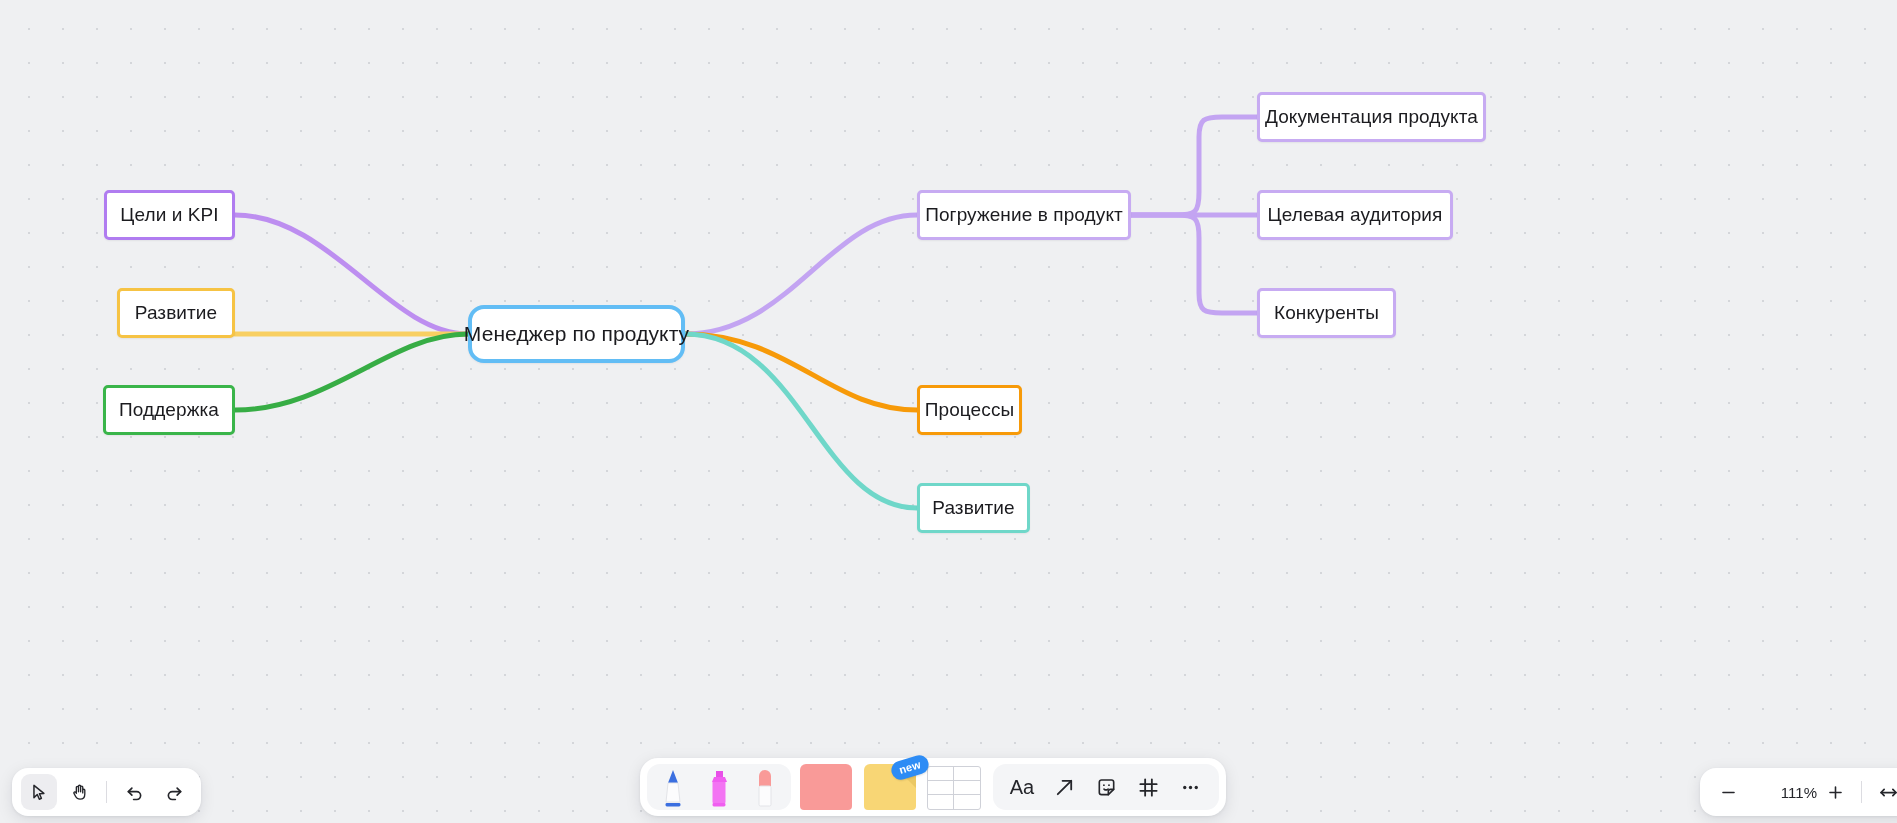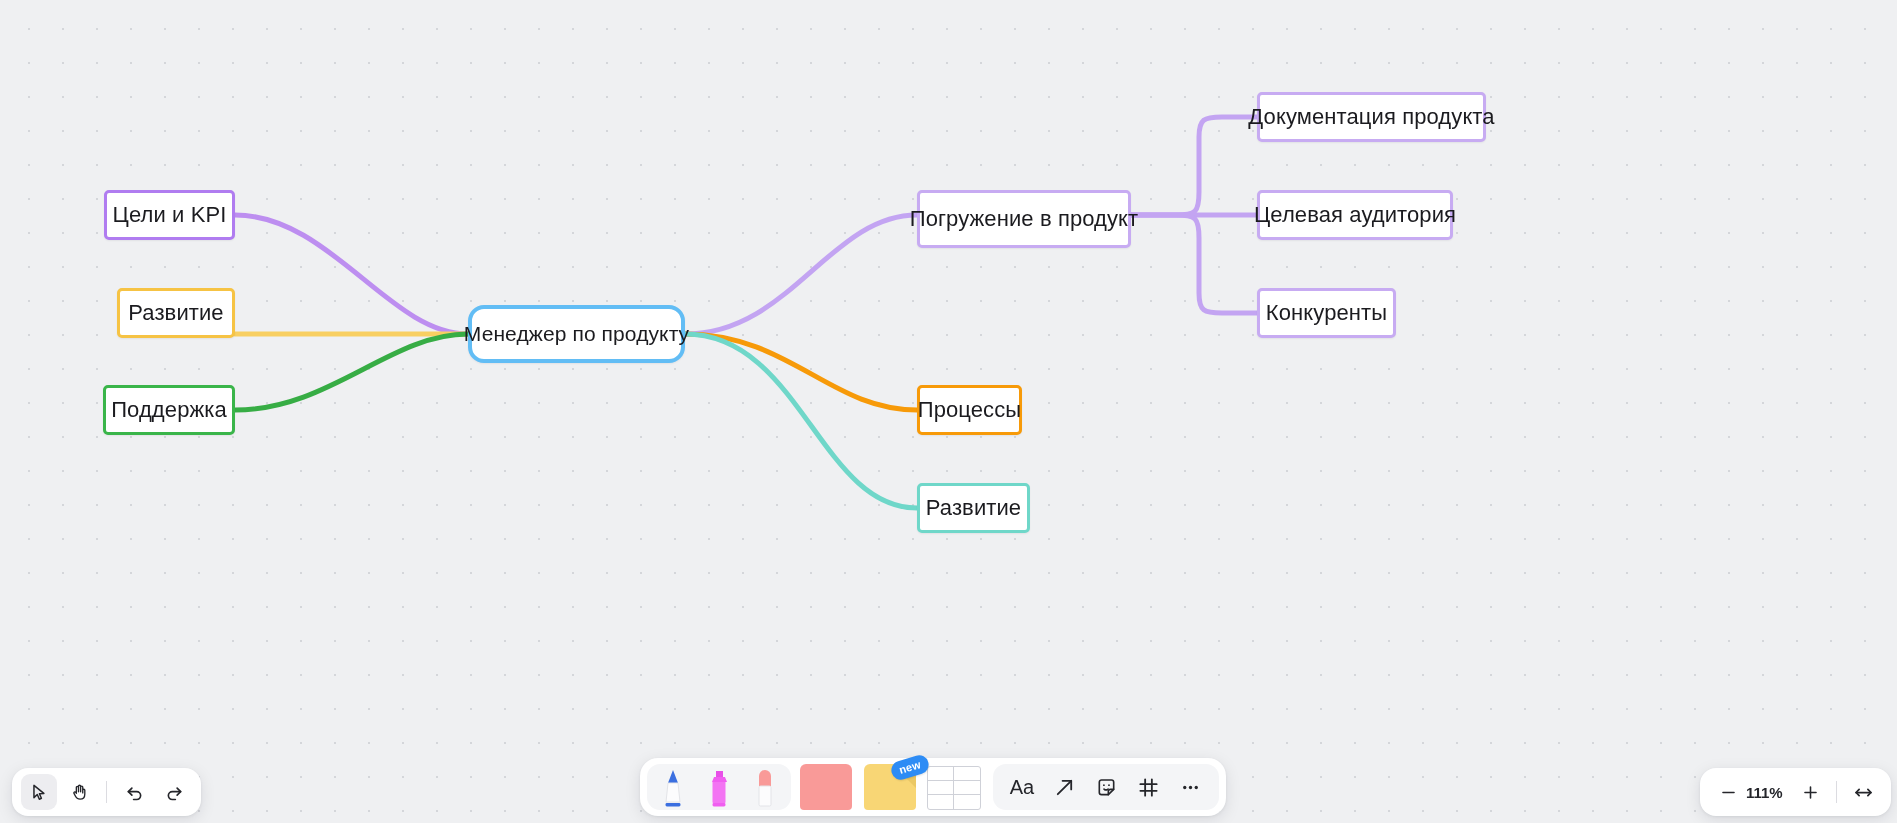--- a/index.html
+++ b/index.html
@@ -28,21 +28,21 @@
   .node {
     position: absolute;
     background: #ffffff;
     border-style: solid;
     border-width: 3px;
     border-radius: 5px;
     display: flex;
     align-items: center;
     justify-content: center;
     color: #1b1b1f;
-    font-size: 22px;
+    font-size: 19px;
     letter-spacing: .1px;
     white-space: nowrap;
     box-shadow: 0 1px 2px rgba(16,20,40,.06);
   }
   .node.root {
     font-size: 21px;
     border-width: 4px;
     border-radius: 16px;
   }
 
@@ -188,25 +188,26 @@
   }
   .zoom-btn {
     width: 32px; height: 32px;
     display: flex; align-items: center; justify-content: center;
     cursor: pointer;
     color: #25262b;
     border-radius: 8px;
   }
   #zoom-level {
     min-width: 46px;
-    text-align: left;
+    text-align: right;
     font-size: 15px;
     color: #25262b;
     cursor: pointer;
-    font-weight: 700;
+    font-weight: 400;
+    margin-left: 25px;
   }
   .zoom-div {
     width: 1px; height: 22px;
     background: #dcdce1;
     margin: 0 8px;
   }
   svg { display: block; }
 </style>
 </head>
 <body>
@@ -233,21 +234,21 @@
 
     <path d="M 1131 215 L 1176 215 C 1196 215, 1199 218, 1199 238 L 1199 293 C 1199 311, 1204 313, 1222 313 L 1257 313" fill="none" stroke="#c3a4f2" stroke-width="5" stroke-linecap="round" stroke-linejoin="round"></path>
   </svg>
 
   <div class="node root" id="node-root" style="left: 468px; top: 305px; width: 217px; height: 58px; border-color: rgb(98, 189, 245); text-align: center;">Менеджер по продукту</div>
 
   <div class="node" id="node-l0" style="left: 104px; top: 190px; width: 131px; height: 50px; border-color: rgb(176, 124, 240);">Цели и KPI</div>
   <div class="node" id="node-l1" style="left: 117px; top: 288px; width: 118px; height: 50px; border-color: rgb(246, 195, 68); text-align: right;">Развитие</div>
   <div class="node" id="node-l2" style="left: 103px; top: 385px; width: 132px; height: 50px; border-color: rgb(58, 181, 74);">Поддержка</div>
 
-  <div class="node" id="node-r0" style="left: 917px; top: 190px; width: 214px; height: 58px; border-color: rgb(199, 171, 242);">Погружение в продукт</div>
+  <div class="node" id="node-r0" style="left: 917px; top: 190px; width: 214px; height: 50px; border-color: rgb(199, 171, 242);">Погружение в продукт</div>
   <div class="node" id="node-r1" style="left: 917px; top: 385px; width: 105px; height: 50px; border-color: rgb(247, 154, 9);">Процессы</div>
   <div class="node" id="node-r2" style="left: 917px; top: 483px; width: 113px; height: 50px; border-color: rgb(111, 215, 201);">Развитие</div>
 
   <div class="node" id="node-s0" style="left: 1257px; top: 92px; width: 229px; height: 50px; border-color: rgb(199, 171, 242);">Документация продукта</div>
   <div class="node" id="node-s1" style="left: 1257px; top: 190px; width: 196px; height: 50px; border-color: rgb(199, 171, 242);">Целевая аудитория</div>
   <div class="node" id="node-s2" style="left: 1257px; top: 288px; width: 139px; height: 50px; border-color: rgb(199, 171, 242);">Конкуренты</div>
 
   <div class="dock" id="nav-dock">
     <div class="nav-btn active">
       <span>

